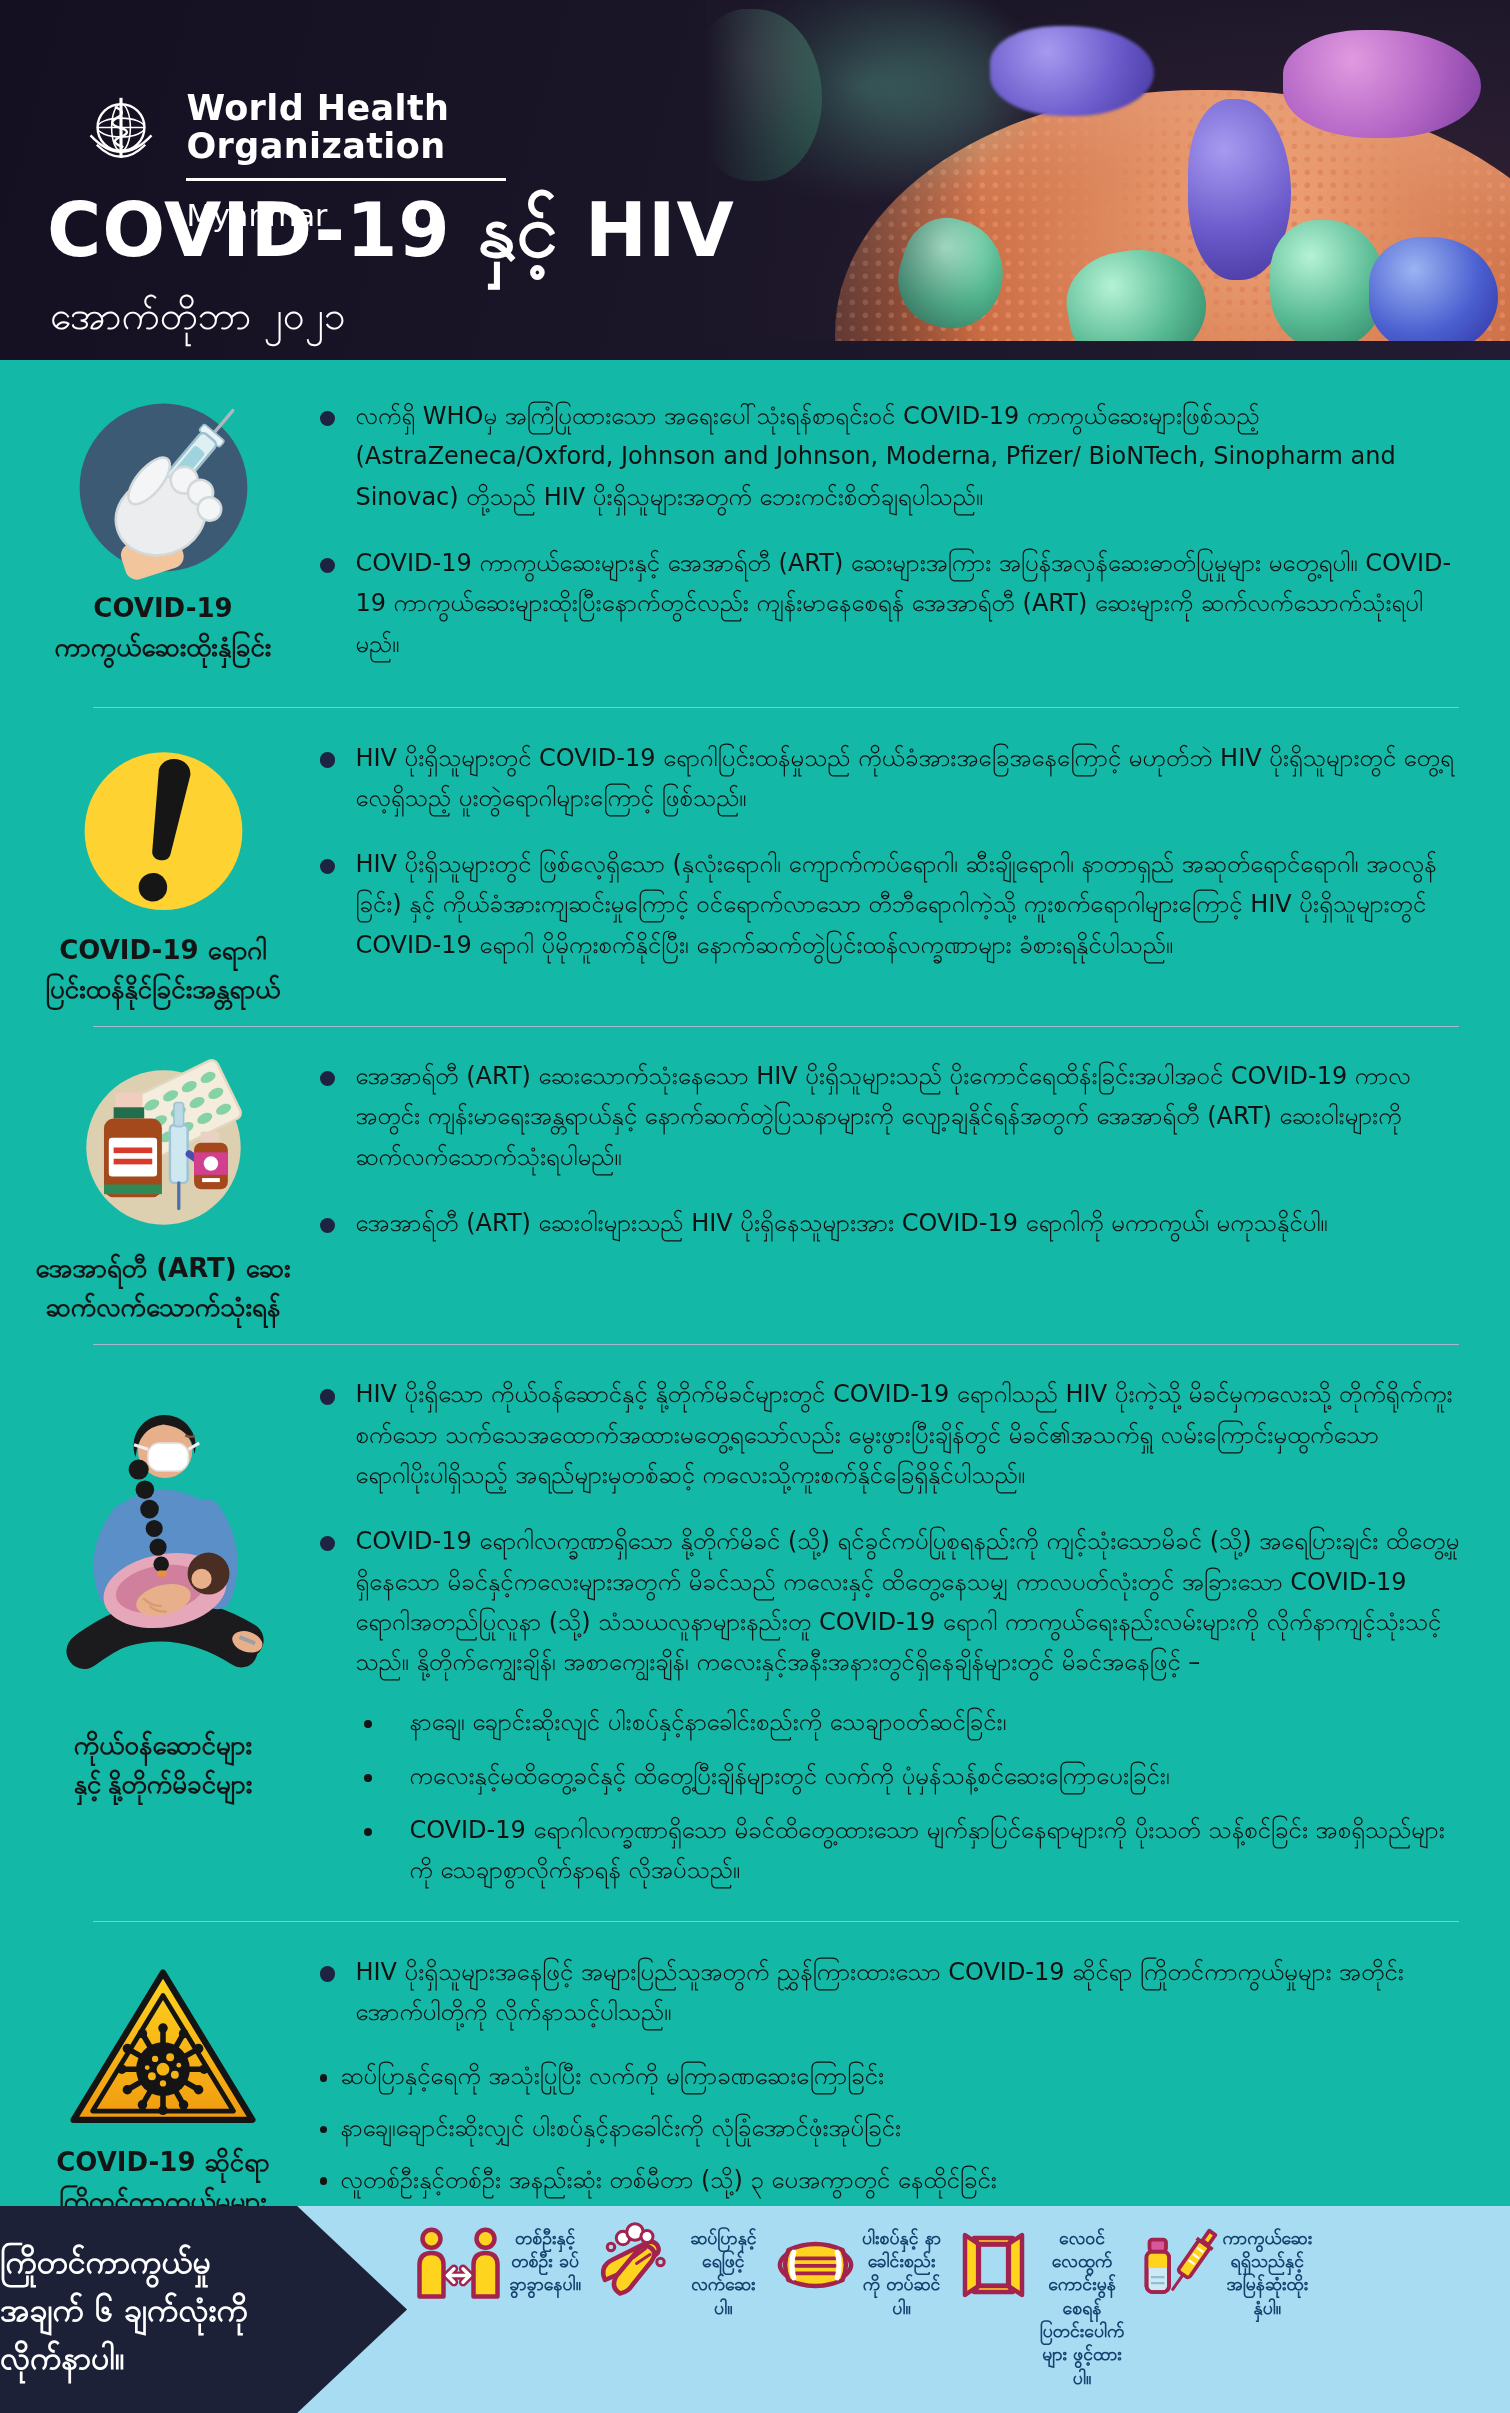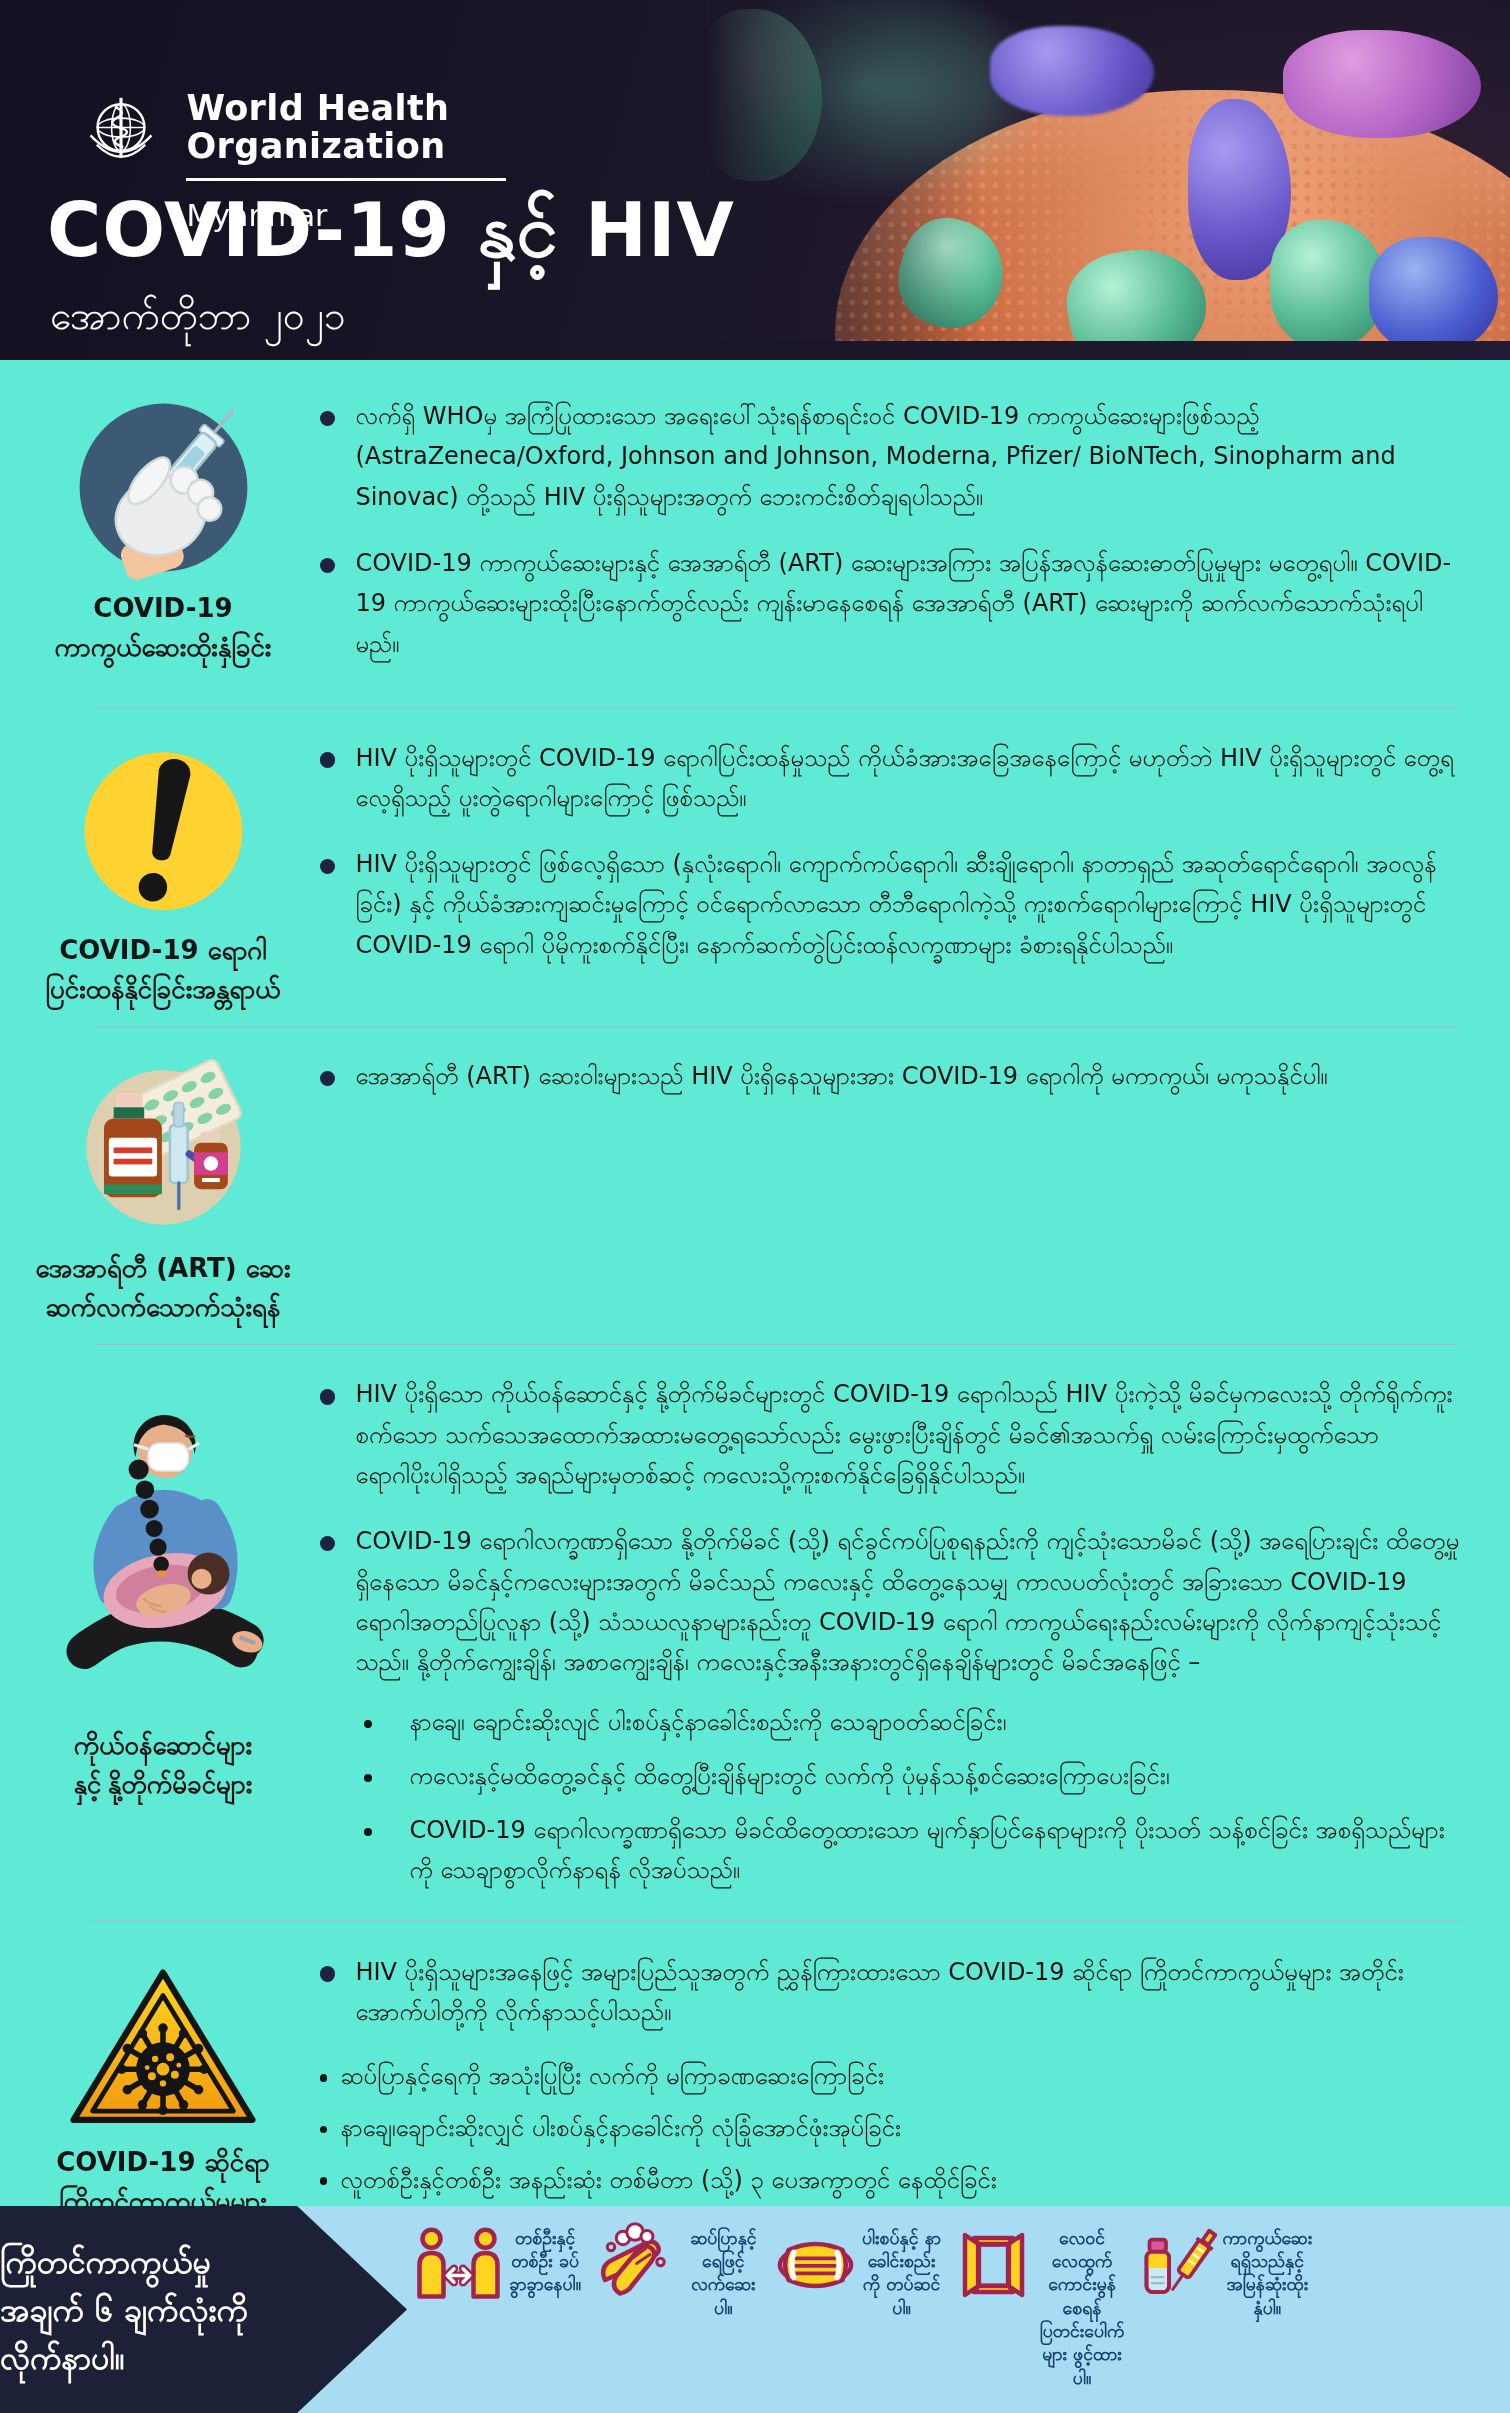--- a/index.html
+++ b/index.html
@@ -1,18 +1,18 @@
 <!DOCTYPE html>
 <html style="font-size:13.8px"><head>
 <meta charset="utf-8">
 <style>
   * { margin:0; padding:0; box-sizing:border-box; }
   html,body { background:#ffffff; }
   body { font-family:"DejaVu Sans","Liberation Sans",sans-serif; }
-  .page { position:relative; width:1511px; height:2413px; margin:0 auto; background:#5eead4; overflow:hidden; display:flex; flex-direction:column; }
+  .page { position:relative; width:1511px; height:2413px; margin:0 auto; background:#14b8a6; overflow:hidden; display:flex; flex-direction:column; }
 
   
   header { position:relative; width:100%; height:360px; background:linear-gradient(105deg,#141021 0%,#1b1628 55%,#221b33 100%); overflow:hidden; flex:none; }
   .photo { position:absolute; top:0; right:0; width:805px; height:341px; overflow:hidden;
            background:radial-gradient(ellipse at 80% 90%, #3c2531 0%, #281c30 45%, #1b1628 78%); }
   .virus-body { position:absolute; left:129px; top:90px; width:775px; height:517px; border-radius:48% 52% 50% 50%;
            background-image:radial-gradient(circle at 4.3px 4.3px, #e0855d 2.3px, rgba(0,0,0,0) 3.3px),
                             radial-gradient(circle at 55% 22%, #f0a478 0%, #c96a41 55%, #7c3a22 100%);
            background-size:13px 13px, 100% 100%;
            box-shadow: inset 0 34px 69px rgba(255,214,180,.22); }
@@ -214,20 +214,21 @@
           <circle cx="179" cy="140" r="9" fill="#ffffff"></circle>
           <rect x="168" y="158" width="22" height="5" fill="#ffffff"></rect>
         </svg>
         <div class="label">
           <div>အေအာရ်တီ (ART) ဆေး</div>
           <div>ဆက်လက်သောက်သုံးရန်</div>
         </div>
       </div>
       <div class="text-col">
         <ul class="bullets">
+          <li>အေအာရ်တီ (ART) ဆေးသောက်သုံးနေသော HIV ပိုးရှိသူများသည် ပိုးကောင်ရေထိန်းခြင်းအပါအဝင် COVID-19 ကာလအတွင်း ကျန်းမာရေးအန္တရာယ်နှင့် နောက်ဆက်တွဲပြသနာများကို လျော့ချနိုင်ရန်အတွက် အေအာရ်တီ (ART) ဆေးဝါးများကို ဆက်လက်သောက်သုံးရပါမည်။</li>
           <li>အေအာရ်တီ (ART) ဆေးဝါးများသည် HIV ပိုးရှိနေသူများအား COVID-19 ရောဂါကို မကာကွယ်၊ မကုသနိုင်ပါ။</li>
         </ul>
       </div>
     </section>
 
     <div class="divider"></div>
 
     <section class="row">
       <div class="icon-col" style="padding-top:26px;font-family:Liberation Serif, serif;">
         <svg viewBox="0 0 300 420" style="width:233px;height:326px;">

